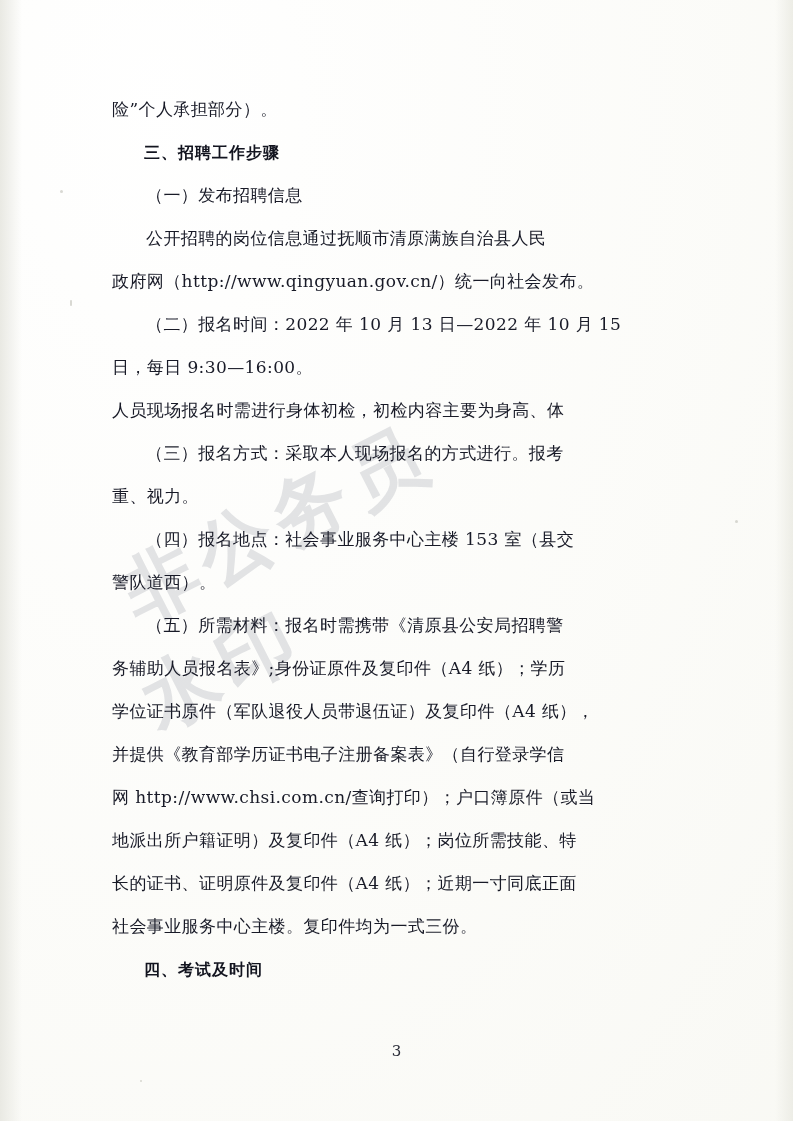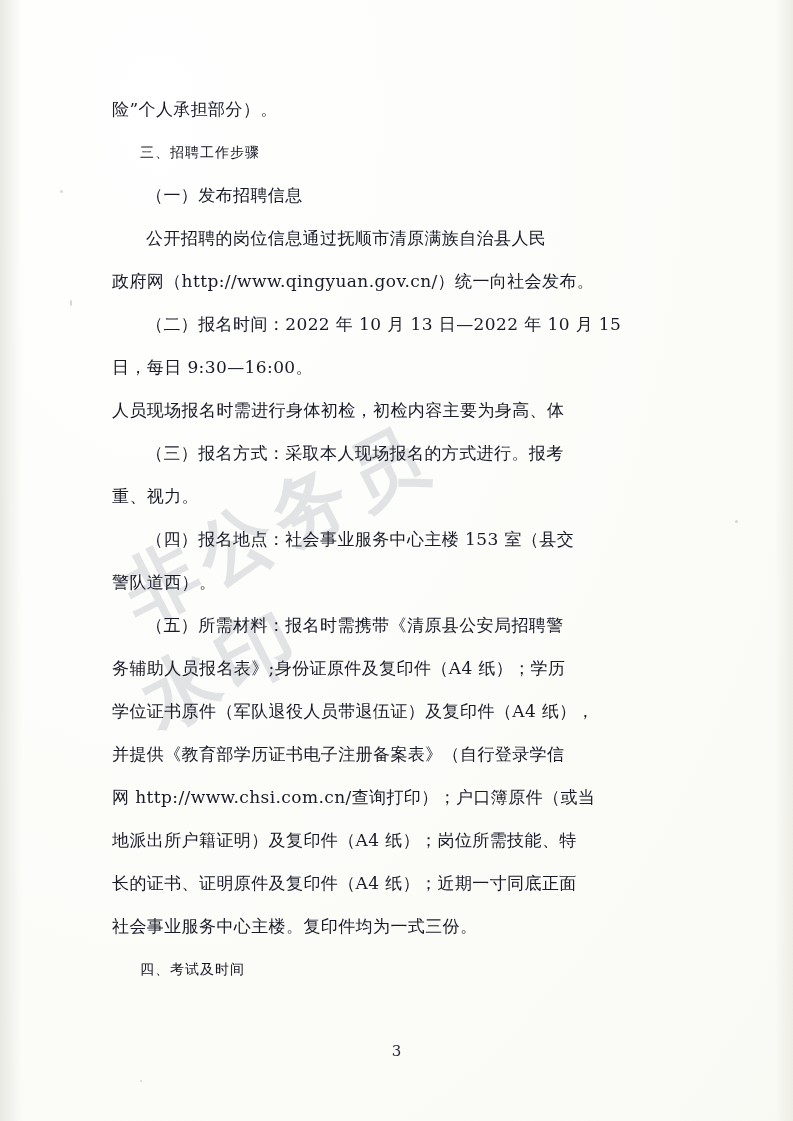--- a/index.html
+++ b/index.html
@@ -46,22 +46,22 @@
   }
   .line {
     font-size: 17px;
     line-height: 43px;
     letter-spacing: 0.4px;
     white-space: nowrap;
     color: #181a27;
   }
   .indent2 { text-indent: 2em; }
   .heading {
-    font-size: 14px;
-    font-weight: normal;
+    font-size: 16px;
+    font-weight: bold;
     line-height: 43px;
     letter-spacing: 1px;
     text-indent: 2em;
     color: #12141f;
     white-space: nowrap;
   }
   .pagenum {
     position: absolute;
     top: 1042px;
     left: 0;

